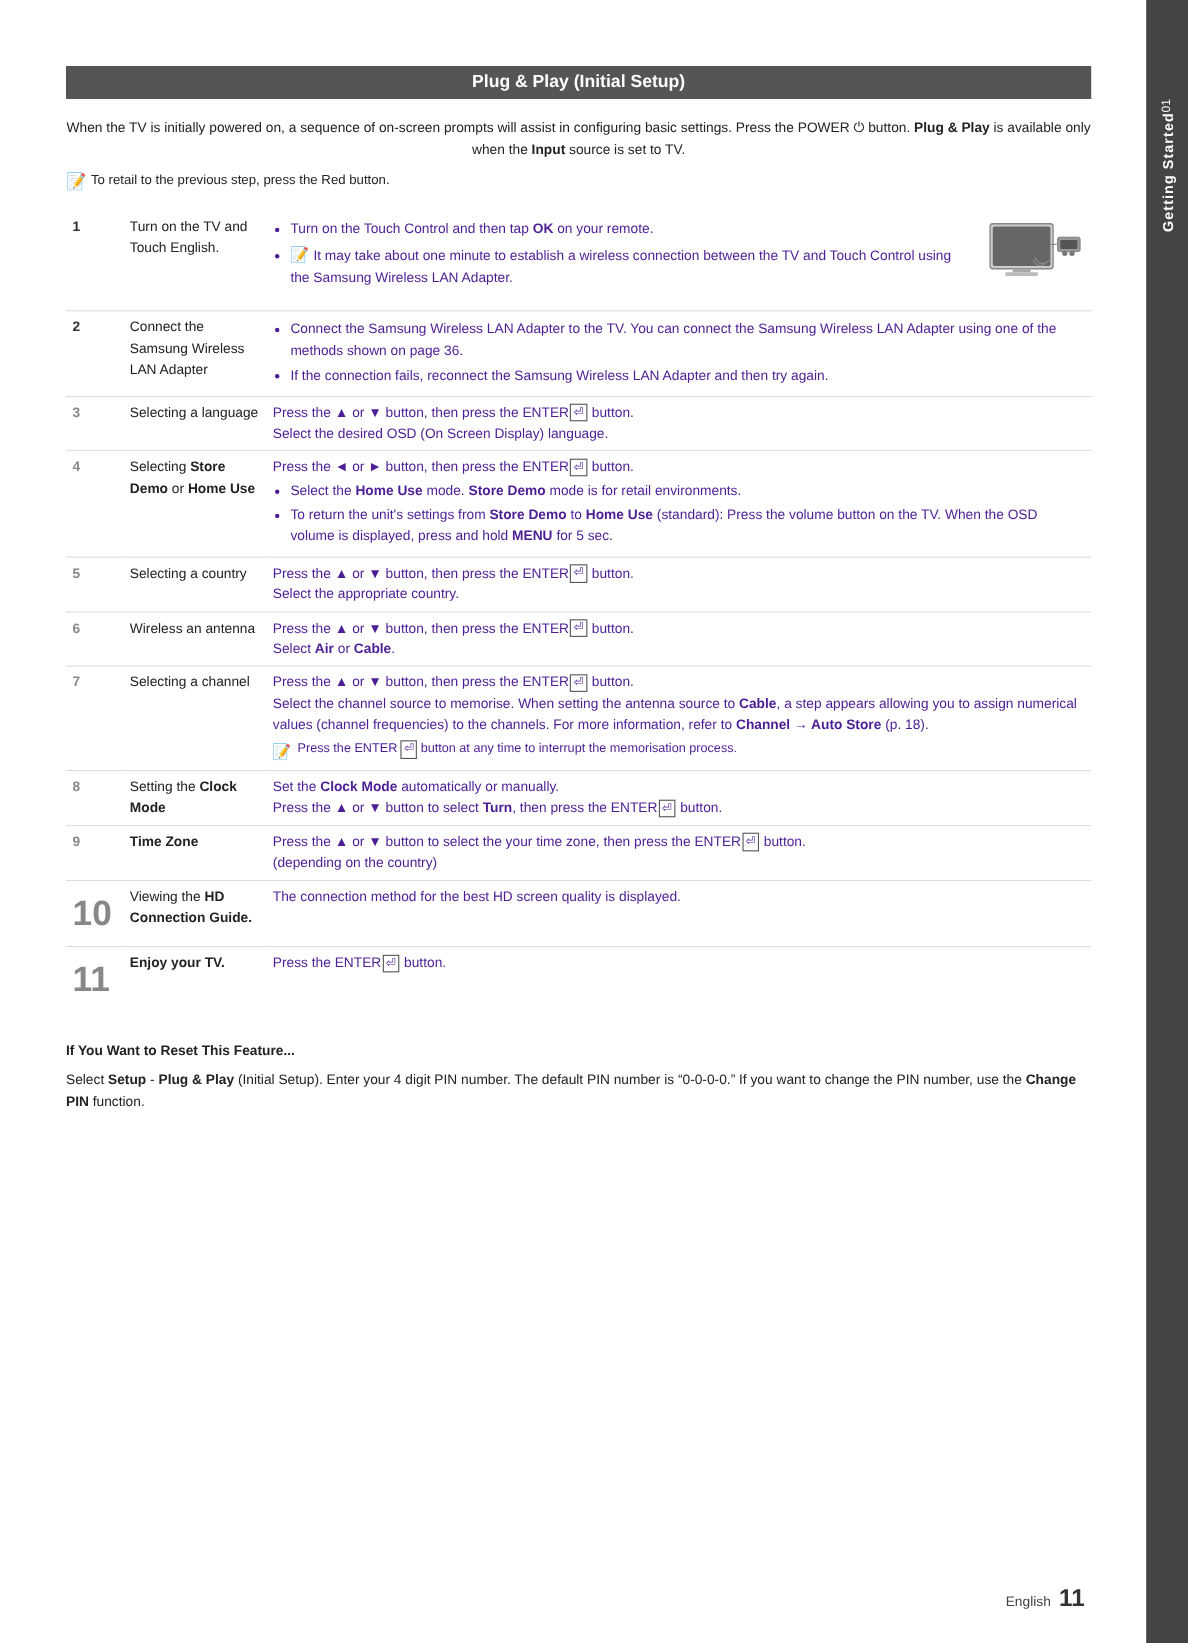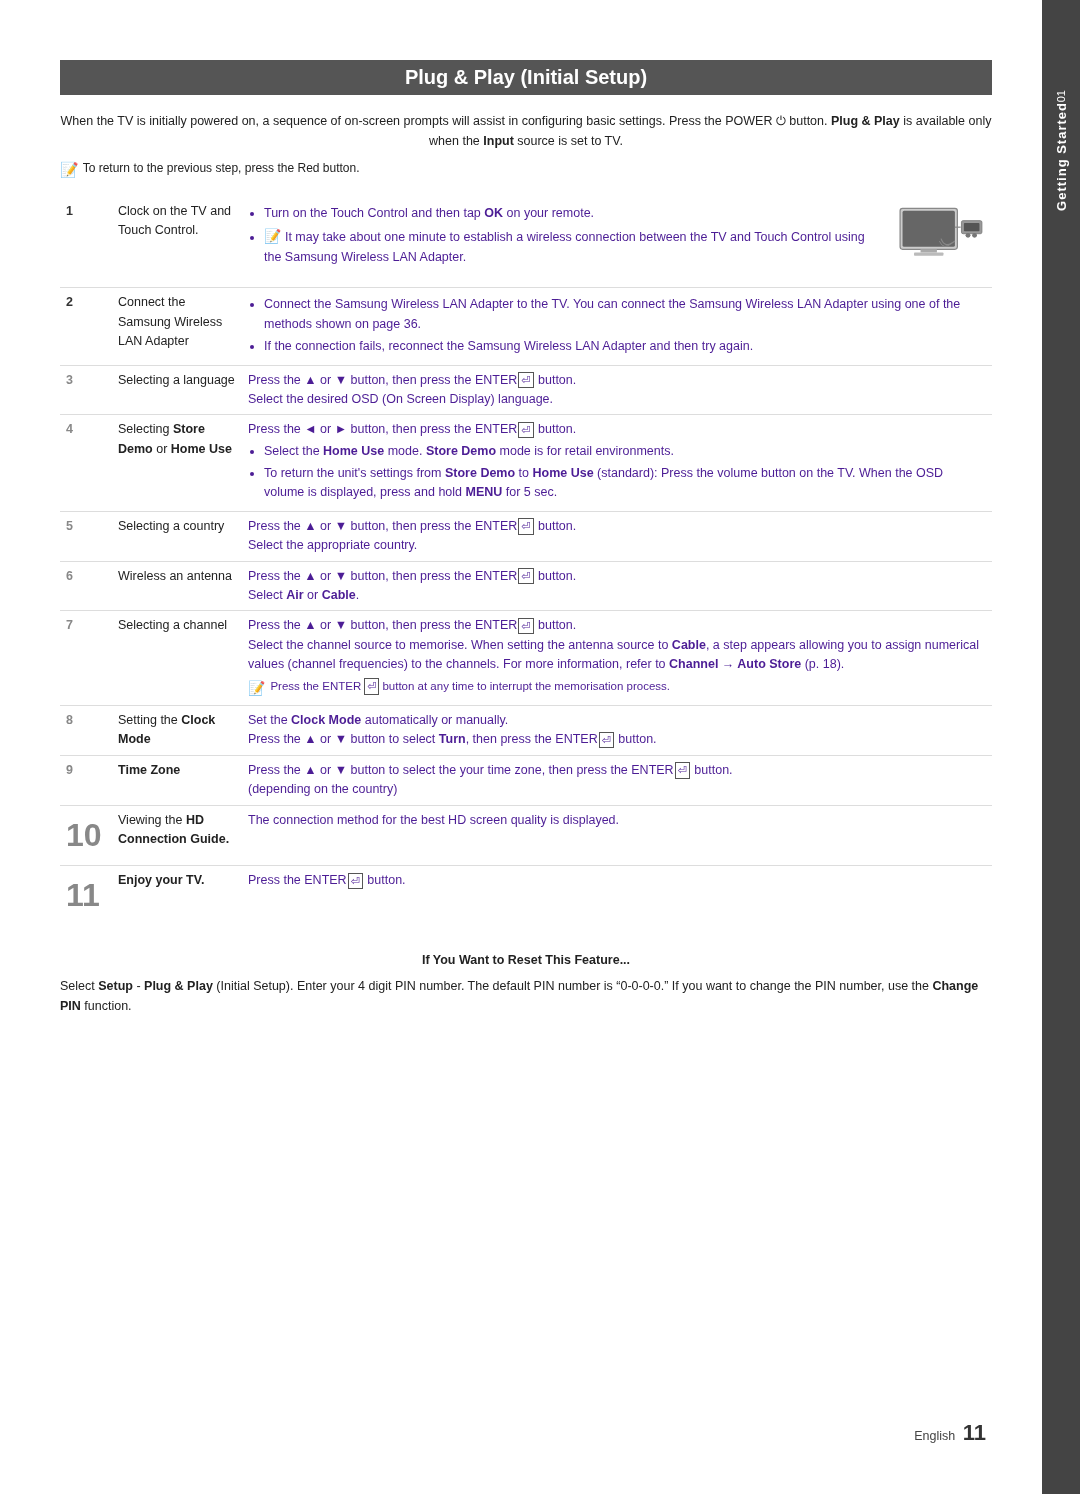--- a/index.html
+++ b/index.html
@@ -44,21 +44,21 @@
       font-size: 11px;
       writing-mode: vertical-rl;
       transform: rotate(180deg);
       margin-top: 10px;
     }
     .section-title-bar {
       background: #555;
       color: #fff;
       text-align: center;
       padding: 6px 10px;
-      font-size: 20px;
+      font-size: 16px;
       font-weight: bold;
       margin-bottom: 16px;
     }
     .intro-text {
       font-size: 12.5px;
       line-height: 1.6;
       margin-bottom: 10px;
       text-align: center;
     }
     .note-line {
@@ -122,25 +122,24 @@
       gap: 2px;
     }
     .reset-section {
       margin-top: 10px;
       font-size: 12.5px;
       line-height: 1.6;
     }
     .reset-title {
       font-weight: bold;
       margin-bottom: 6px;
-      text-align: center;
     }
     .page-footer {
       position: absolute;
-      bottom: 48px;
+      bottom: 28px;
       right: 56px;
       font-size: 12.5px;
       color: #444;
     }
     .page-footer .page-num {
       font-size: 22px;
       font-weight: bold;
       color: #333;
       margin-left: 4px;
     }
@@ -177,29 +176,29 @@
 
     <div class="section-title-bar">Plug &amp; Play (Initial Setup)</div>
 
     <p class="intro-text">
       When the TV is initially powered on, a sequence of on-screen prompts will assist in configuring basic settings. Press the
       POWER ⏻ button. <strong>Plug &amp; Play</strong> is available only when the <strong>Input</strong> source is set to TV.
     </p>
 
     <div class="note-line">
       <span style="font-size:15px;">📝</span>
-      <span>To return to the previous step, press the Red button.</span>
+      <span>To retail to the previous step, press the Red button.</span>
     </div>
 
     <table class="steps-table">
       <tbody>
 
         <tr class="step-row">
           <td class="step-num dark">1</td>
-          <td class="step-label">Clock on the TV and Touch Control.</td>
+          <td class="step-label">Turn on the TV and Touch English.</td>
           <td class="step-desc">
 
             <div class="tv-image">
               <svg class="tv-svg" viewBox="0 0 110 80" xmlns="http://www.w3.org/2000/svg">
                 <rect x="5" y="5" width="70" height="50" rx="3" fill="#ccc" stroke="#888" stroke-width="1.5"></rect>
                 <rect x="8" y="8" width="64" height="44" rx="2" fill="#666"></rect>
                 <rect x="30" y="55" width="20" height="4" fill="#aaa"></rect>
                 <rect x="22" y="59" width="36" height="4" rx="1" fill="#bbb"></rect>
                 <rect x="80" y="20" width="25" height="16" rx="2" fill="#999" stroke="#777" stroke-width="1"></rect>
                 <rect x="83" y="23" width="19" height="10" rx="1" fill="#555"></rect>

